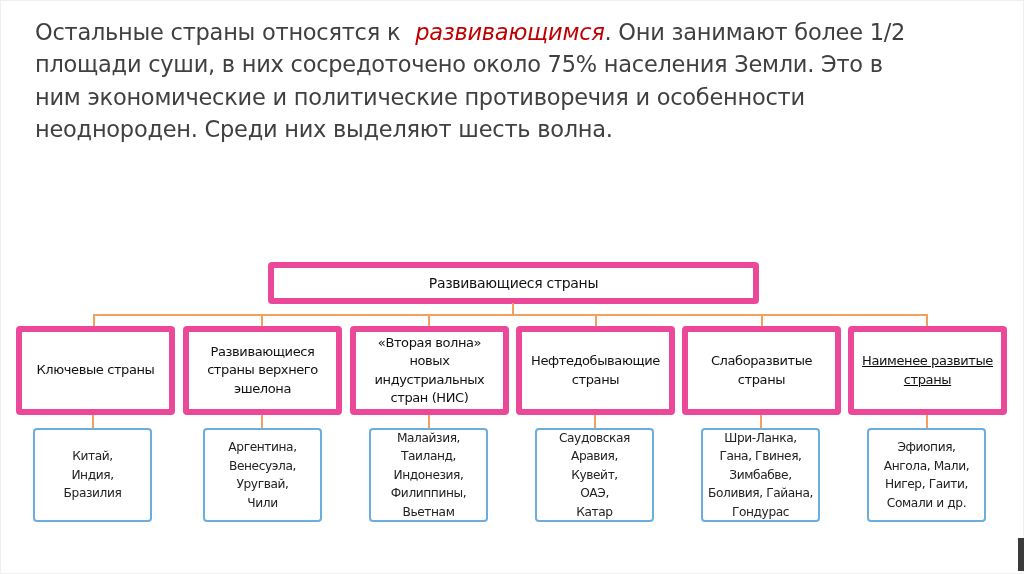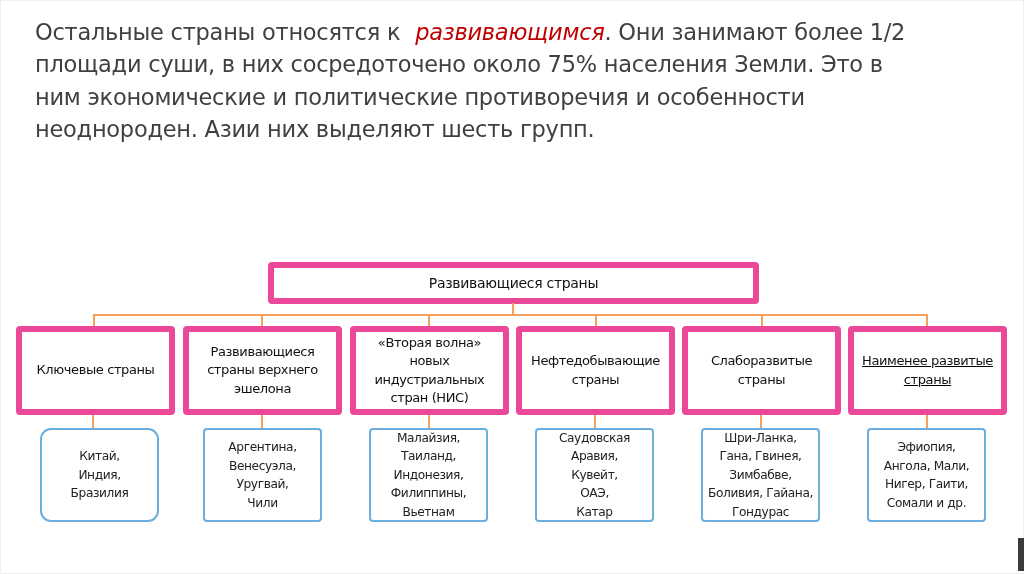--- a/index.html
+++ b/index.html
@@ -56,21 +56,21 @@
 </style>
 </head>
 <body>
 
 <div class="slide-border"></div>
 
 <div class="para">
   <span class="line"><span>Остальные страны относятся к </span><span class="hl">развивающимся</span><span>. Они занимают более 1/2</span></span>
   <span class="line">площади суши, в них сосредоточено около 75% населения Земли. Это в</span>
   <span class="line">ним экономические и политические противоречия и особенности</span>
-  <span class="line">неоднороден. Азии них выделяют шесть групп.</span>
+  <span class="line">неоднороден. Среди них выделяют шесть волна.</span>
 </div>
 
 <div class="box orange top-box">
   <span>Развивающиеся страны</span>
 </div>
 
 <div class="ln v-top"></div>
 <div class="ln h-main"></div>
 
 <div class="ln" style="left:93px;top:314px;width:2px;height:12px;"></div>
@@ -107,21 +107,21 @@
 страны</span>
 </div>
 
 <div class="ln" style="left:92px;top:415px;width:2px;height:13px;"></div>
 <div class="ln" style="left:261px;top:415px;width:2px;height:13px;"></div>
 <div class="ln" style="left:428px;top:415px;width:2px;height:13px;"></div>
 <div class="ln" style="left:594px;top:415px;width:2px;height:13px;"></div>
 <div class="ln" style="left:760px;top:415px;width:2px;height:13px;"></div>
 <div class="ln" style="left:926px;top:415px;width:2px;height:13px;"></div>
 
-<div class="box blue ex" style="left:40px;border-radius:11px;">
+<div class="box blue ex" style="left:33px;">
   <span>Китай,
 Индия,
 Бразилия</span>
 </div>
 <div class="box blue ex" style="left:203px;">
   <span>Аргентина,
 Венесуэла,
 Уругвай,
 Чили</span>
 </div>

